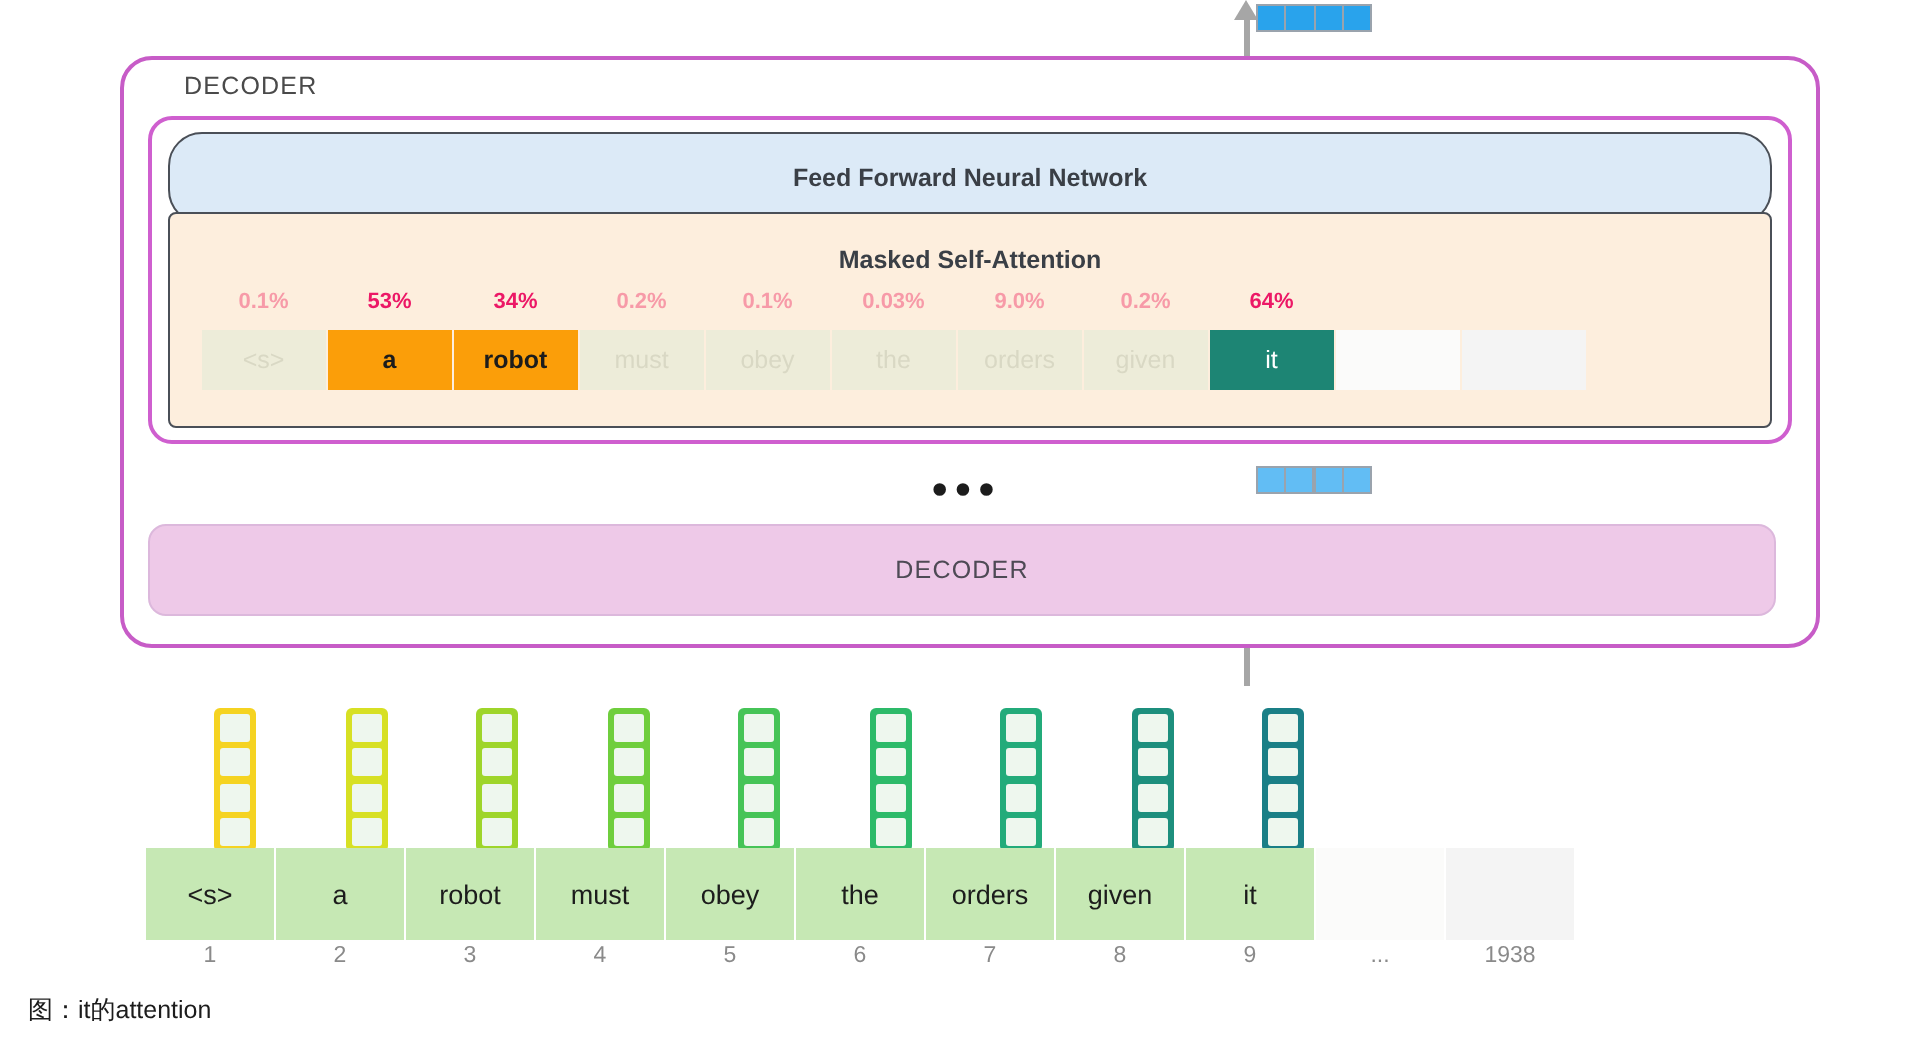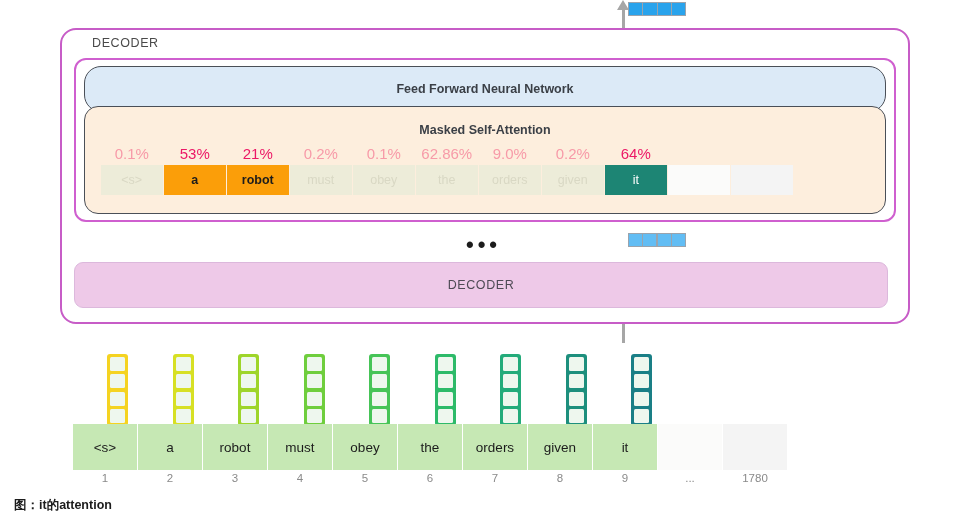--- a/index.html
+++ b/index.html
@@ -108,21 +108,21 @@
   }
 
   
   #msa {
     position: absolute;
     left: 84px;
     top: 106px;
     width: 802px;
     height: 108px;
     border: 1.8px solid #4a4f57;
-    border-radius: 14px;
+    border-radius: 4px;
     background: #fdeedd;
     box-sizing: border-box;
   }
   #msa-title {
     position: absolute;
     left: 0;
     right: 0;
     top: 16px;
     text-align: center;
     font-size: 12.5px;
@@ -135,22 +135,22 @@
     position: absolute;
     left: 16px;
     top: 38px;
     display: flex;
     width: 686px;
   }
   #pct-row .pct {
     width: 61.5px;
     margin-right: 1.5px;
     text-align: center;
-    font-size: 15px;
-    font-weight: normal;
+    font-size: 11px;
+    font-weight: bold;
   }
   .pct.low  { color: #f79aa8; }
   .pct.high { color: #ec1866; }
 
   
   #att-row {
     position: absolute;
     left: 16px;
     top: 58px;
     display: flex;
@@ -292,21 +292,20 @@
     color: #8a8a8a;
   }
 
   
   #caption {
     position: absolute;
     left: 14px;
     top: 497px;
     font-size: 12.5px;
     color: #1c1c1c;
-    font-weight: bold;
   }
 </style>
 </head>
 <body>
 
 <div id="arrow-line"></div>
 <div id="arrow-head"></div>
 
 <div id="top-vector">
   <div class="cell"></div>
@@ -322,24 +321,24 @@
 
 <div id="ffnn">
   <span>Feed Forward Neural Network</span>
 </div>
 
 <div id="msa">
   <div id="msa-title">Masked Self-Attention</div>
   <div id="pct-row">
       <div class="pct low">0.1%</div>
       <div class="pct high">53%</div>
-      <div class="pct high">21%</div>
+      <div class="pct high">34%</div>
       <div class="pct low">0.2%</div>
       <div class="pct low">0.1%</div>
-      <div class="pct low">62.86%</div>
+      <div class="pct low">0.03%</div>
       <div class="pct low">9.0%</div>
       <div class="pct low">0.2%</div>
       <div class="pct high">64%</div>
     </div>
   <div id="att-row">
       <div class="tok dim">&lt;s&gt;</div>
       <div class="tok orange">a</div>
       <div class="tok orange">robot</div>
       <div class="tok dim">must</div>
       <div class="tok dim">obey</div>
@@ -455,16 +454,16 @@
     <div class="idx">1</div>
     <div class="idx">2</div>
     <div class="idx">3</div>
     <div class="idx">4</div>
     <div class="idx">5</div>
     <div class="idx">6</div>
     <div class="idx">7</div>
     <div class="idx">8</div>
     <div class="idx">9</div>
     <div class="idx">...</div>
-    <div class="idx">1780</div>
+    <div class="idx">1938</div>
   </div>
 
 <div id="caption">图：it的attention</div>
 
 </body></html>

